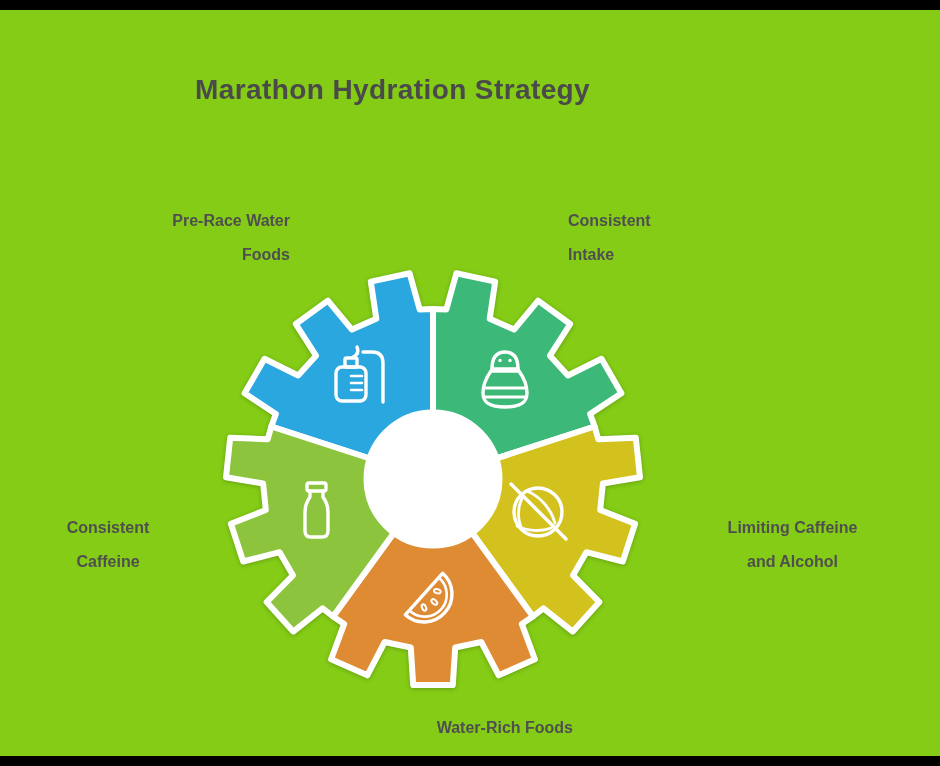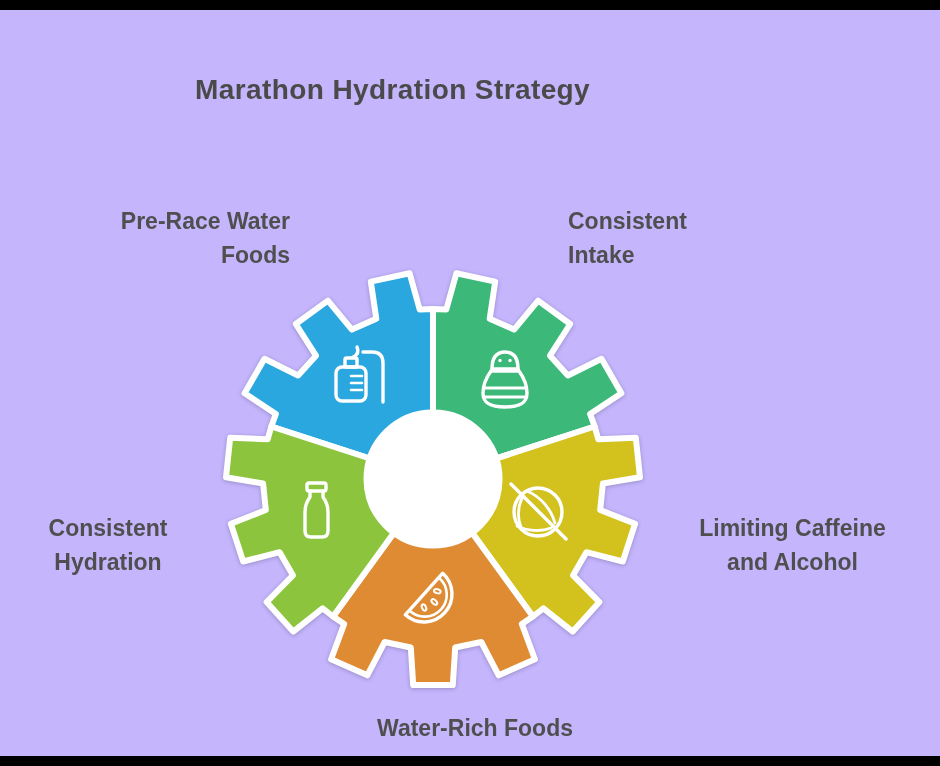--- a/index.html
+++ b/index.html
@@ -5,21 +5,21 @@
   html, body {
     margin: 0;
     padding: 0;
     background: #ffffff;
     font-family: "Liberation Sans", sans-serif;
   }
   #stage {
     position: relative;
     width: 940px;
     height: 766px;
-    background: #c4b5fd;
+    background: #84cc16;
     overflow: hidden;
   }
   .letterbox {
     position: absolute;
     left: 0;
     width: 940px;
     height: 10px;
     background: #000000;
   }
   #letterbox-top { top: 0; }
@@ -35,21 +35,21 @@
     white-space: nowrap;
   }
   #gear-svg {
     position: absolute;
     left: 0;
     top: 0;
     filter: drop-shadow(0 1px 2px rgba(0,0,0,0.22));
   }
   .seg-label {
     position: absolute;
-    font-size: 23px;
+    font-size: 16px;
     font-weight: 700;
     color: #4f4f4f;
     line-height: 34px;
   }
   .seg-label span { display: block; }
   #label-pre-race     { left: 58px;  top: 204px; width: 232px; text-align: right; }
   #label-electrolyte  { left: 568px; top: 204px; width: 230px; text-align: left; }
   #label-limiting     { left: 670px; top: 511px; width: 245px; text-align: center; }
   #label-consistent   { left: 28px;  top: 511px; width: 160px; text-align: center; }
   #label-water-rich   { left: 283px; top: 711px; width: 290px; text-align: right; }
@@ -136,16 +136,16 @@
     <span>Limiting Caffeine</span>
     <span>and Alcohol</span>
   </div>
 
   <div id="label-water-rich" class="seg-label">
     <span>Water-Rich Foods</span>
   </div>
 
   <div id="label-consistent" class="seg-label">
     <span>Consistent</span>
-    <span>Hydration</span>
+    <span>Caffeine</span>
   </div>
 
 </div>
 
 </body></html>

